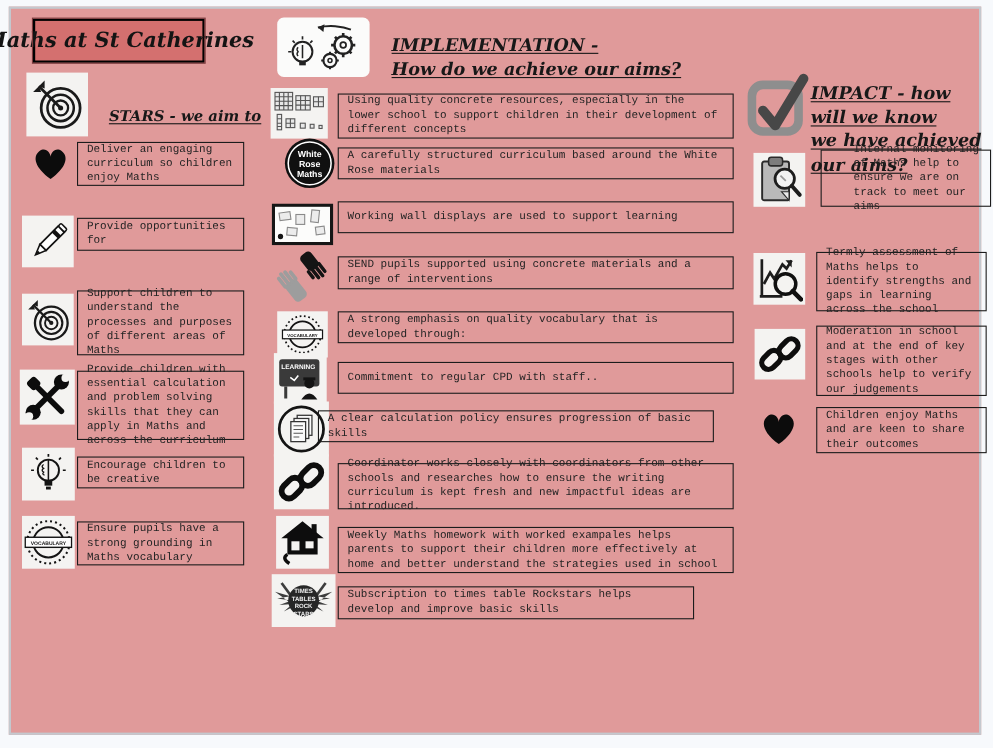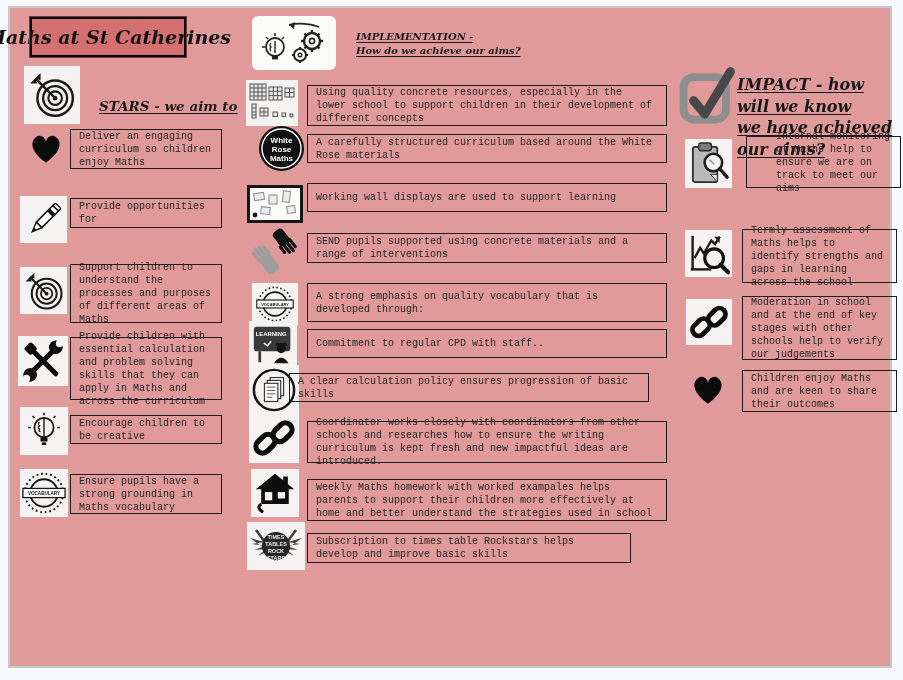--- a/index.html
+++ b/index.html
@@ -194,21 +194,21 @@
               <line x1="45" y1="41.5" x2="45" y2="44"></line>
             <line x1="37" y1="36" x2="39.5" y2="36"></line>
               <line x1="50.5" y1="36" x2="53" y2="36"></line>
           </g>
         </g>
         <path d="M64 8 A 26 12 0 0 0 34 6" fill="none" stroke="#222" stroke-width="1.8"></path>
         <path d="M34 6 L40 3 L39 10 Z" fill="#222"></path>
       </svg>
     </span>
   </div>
-  <div class="abs heading" style="left:346px;top:22px;font-size:10px;">
+  <div class="abs heading" style="left:346px;top:22px;font-size:16px;">
     <div>IMPLEMENTATION -</div>
     <div>How do we achieve our aims?</div>
   </div>
 
   <div class="abs tile" style="left:236px;top:72px;width:52px;height:46px;">
     <span class="icon-raw">
       <svg width="48" height="42" viewBox="0 0 48 42">
         <g fill="none" stroke="#555" stroke-width="1">
           <rect x="2" y="2" width="16" height="16" fill="#e8e8e8"></rect>
           <path d="M2 6 H18 M2 10 H18 M2 14 H18 M6 2 V18 M10 2 V18 M14 2 V18"></path>
@@ -290,21 +290,21 @@
   <div class="abs tile" style="left:242px;top:275px;width:46px;height:42px;">
     <span class="icon-raw">
       <svg width="42" height="38" viewBox="0 0 48 48">
         <circle cx="24" cy="24" r="21" fill="none" stroke="#141414" stroke-width="2" stroke-dasharray="2 3"></circle>
         <circle cx="24" cy="24" r="15" fill="none" stroke="#141414" stroke-width="2"></circle>
         <rect x="1" y="19" width="46" height="10" fill="#fdfdfd" stroke="#141414" stroke-width="1.4"></rect>
         <text x="24" y="26.5" text-anchor="middle" font-family="Liberation Sans, sans-serif" font-size="5" font-weight="bold" fill="#141414">VOCABULARY</text>
       </svg>
     </span>
   </div>
-  <div class="abs tbox" style="left:297px;top:275px;width:360px;height:39px;">
+  <div class="abs tbox" style="left:297px;top:275px;width:360px;height:29px;">
     <span>A strong emphasis on quality vocabulary that is developed through:</span>
   </div>
 
   <div class="abs tile" style="left:239px;top:313px;width:48px;height:46px;">
     <span class="icon-raw">
       <svg width="44" height="42" viewBox="0 0 48 46">
         <rect x="3" y="4" width="40" height="27" rx="3" fill="#3a3a3a"></rect>
         <text x="22" y="14" text-anchor="middle" font-family="Liberation Sans, sans-serif" font-size="6.5" font-weight="bold" fill="#fff">LEARNING</text>
         <path d="M14 22 l4 3 4-5" stroke="#fff" stroke-width="1.6" fill="none"></path>
         <circle cx="33" cy="28" r="5" fill="#141414"></circle>

